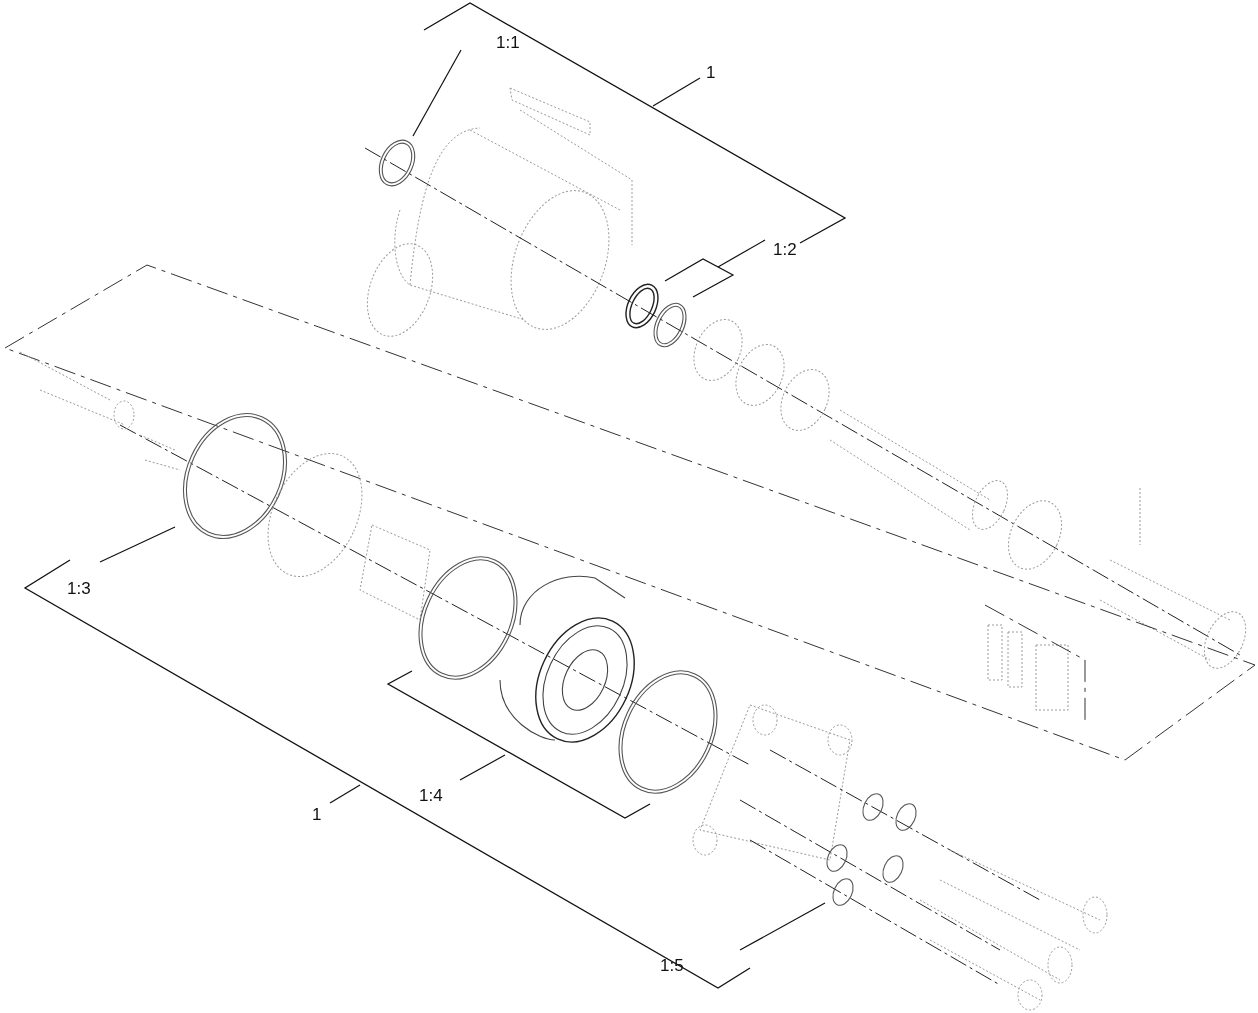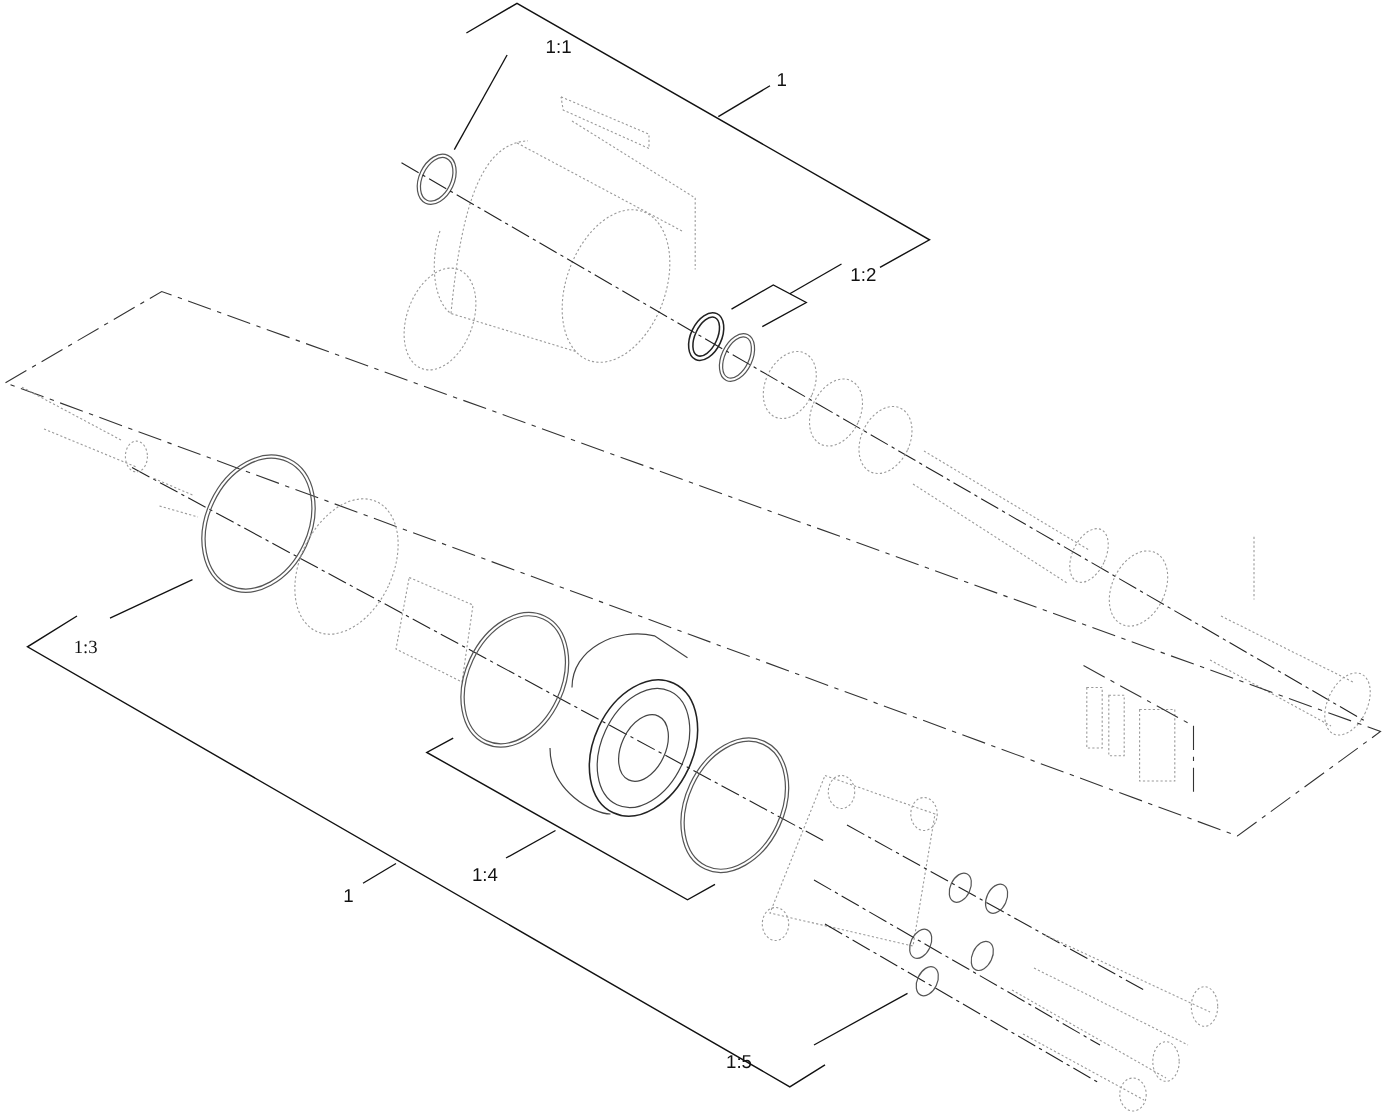--- a/index.html
+++ b/index.html
@@ -115,16 +115,16 @@
   <line class="leader" x1="740" y1="950" x2="825" y2="903"></line>
 
   <polyline class="bracket" points="70,560 25,588 718,988 750,968"></polyline>
   <line class="leader" x1="100" y1="562" x2="175" y2="527"></line>
   <line class="leader" x1="330" y1="803" x2="360" y2="785"></line>
 </svg>
 
 <span class="callout-label" style="left:706px; top:64px;">1</span>
 <span class="callout-label" style="left:456px; top:34px;margin-left:40px;">1:1</span>
 <span class="callout-label" style="left:773px; top:221px;margin-top:20px;">1:2</span>
-<span class="callout-label" style="left:67px; top:580px;font-family:Liberation Serif, serif;">1:3</span>
-<span class="callout-label" style="left:429px; top:787px;text-align:right;">1:4</span>
+<span class="callout-label" style="left:67px; top:580px;">1:3</span>
+<span class="callout-label" style="left:419px; top:787px;text-align:right;">1:4</span>
 <span class="callout-label" style="left:312px; top:806px;">1</span>
 <span class="callout-label" style="left:660px; top:957px;">1:5</span>
 
 </body></html>

